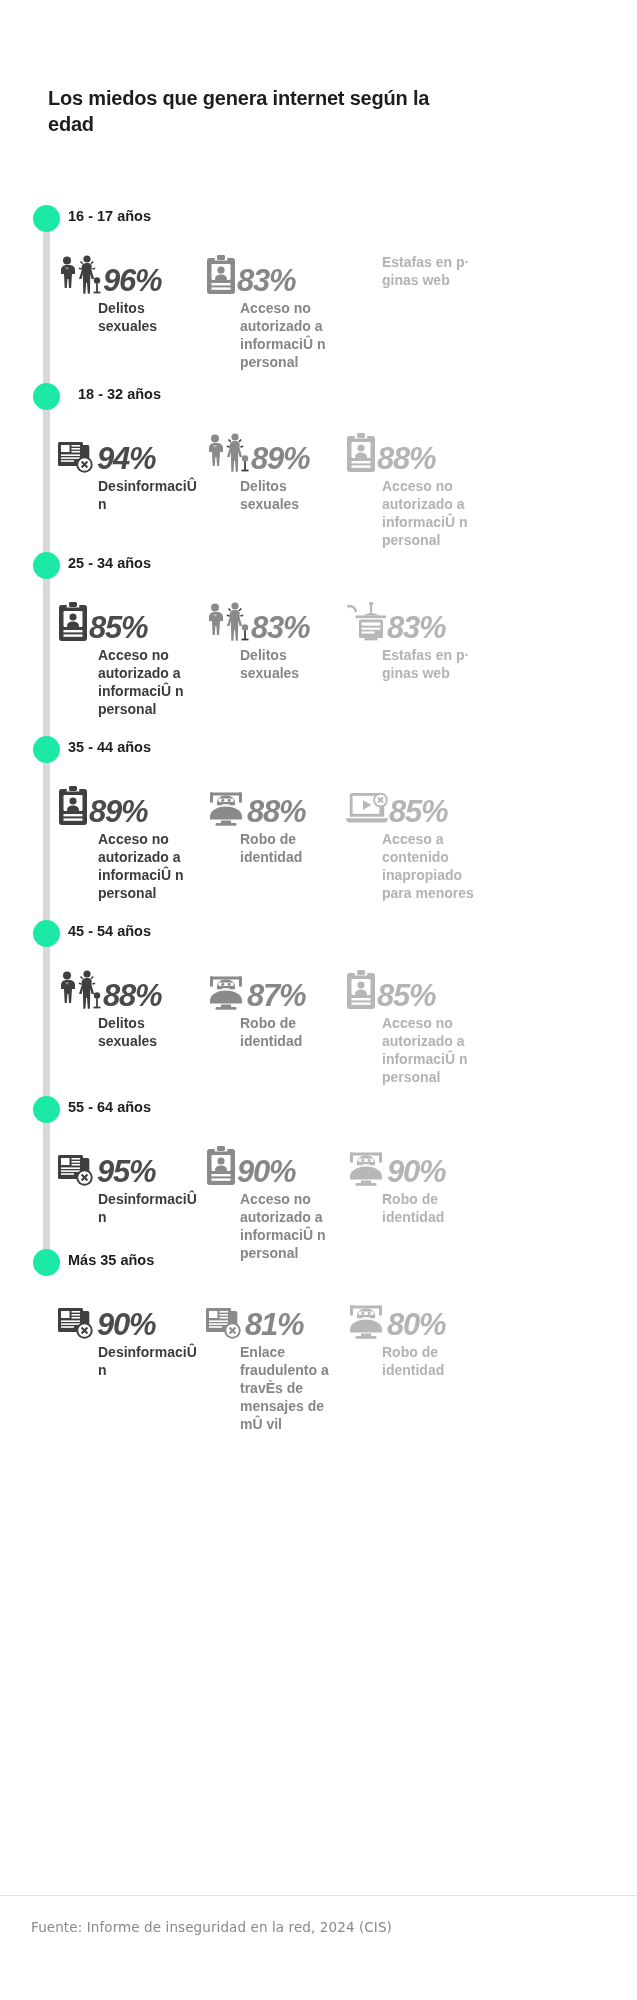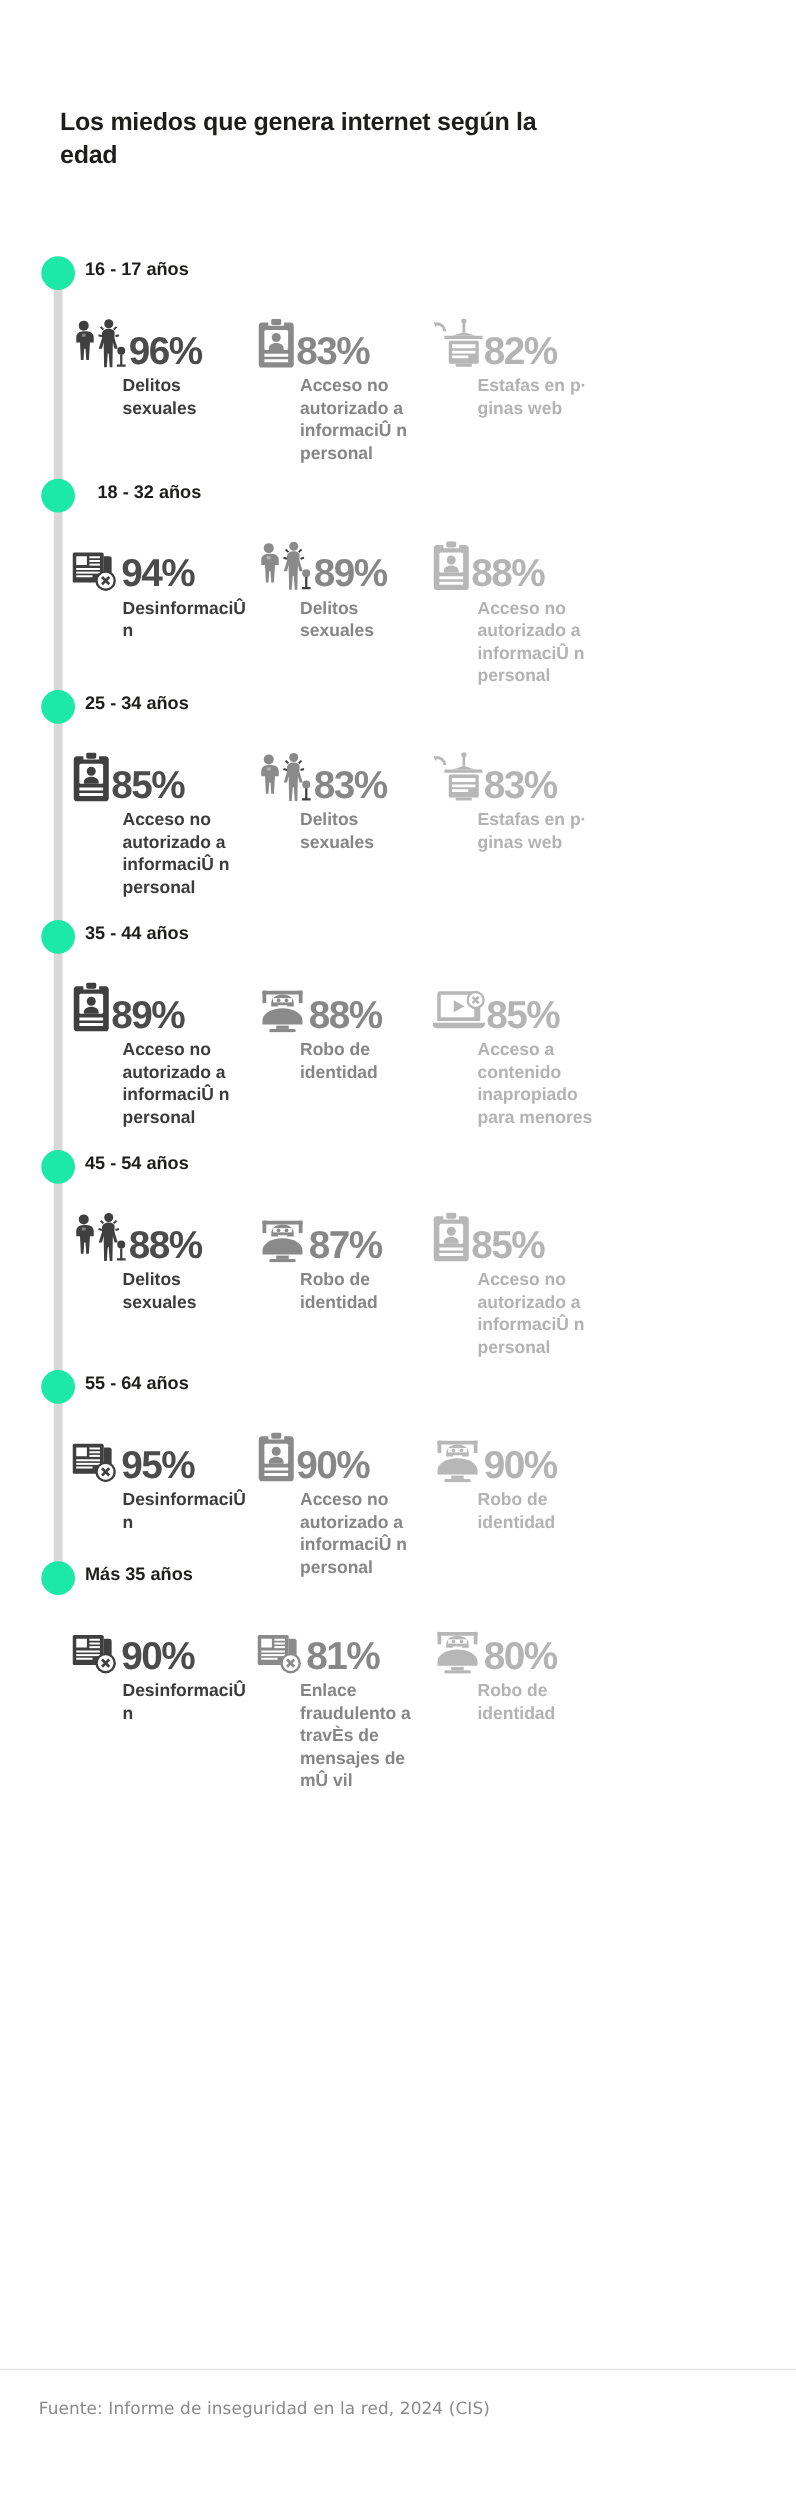--- a/index.html
+++ b/index.html
@@ -103,20 +103,21 @@
     align-items: flex-end;
     justify-content: center;
   }
 
   .pct {
     font-size: 31px;
     font-weight: bold;
     line-height: 0.95;
     letter-spacing: -1.2px;
     margin-left: 1px;
+    font-style: italic;
   }
 
   .stat-label {
     margin-top: 5px;
     font-size: 14px;
     font-weight: bold;
     line-height: 1.28;
     width: 100px;
   }
   .stat.c0 .stat-label { margin-left: 40px; }
@@ -201,38 +202,20 @@
       <path d="M15 19.4c-3.4 0-5.9 1.9-5.9 4.2V25h11.8v-1.4c0-2.3-2.5-4.2-5.9-4.2z"></path>
       <rect x="5.5" y="28" width="19" height="2.4" fill="#fff"></rect>
       <rect x="5.5" y="32.4" width="19" height="2.4" fill="#fff"></rect>
     </svg>
               </span>
               <span class="pct">83%</span>
             </div>
             <div class="stat-label">Acceso no autorizado a informaciÛ n personal</div>
           </div>
           <div class="stat c2 t2">
-            <div class="stat-top">
-              <span class="icon-wrap">
-    <svg viewBox="0 0 40 40" width="40" height="40">
-      <path d="M3 4c3.8 0 6.4 2.5 7 6" fill="none" stroke="#b7b7b7" stroke-width="2.3"></path>
-      <path d="M1 2.5l3.5 1.2L2.2 6.8z"></path>
-      <path d="M24 1.5h2.2v9H24z"></path>
-      <circle cx="25.1" cy="1.6" r="2.1"></circle>
-      <path d="M9.5 13.5h31v2.6h-31z"></path>
-      <path d="M25.1 10.5l-9 3h18z"></path>
-      <rect x="13" y="17.5" width="24" height="18.5" rx="1.5"></rect>
-      <rect x="15.6" y="20.4" width="18.8" height="3.2" fill="#fff"></rect>
-      <rect x="15.6" y="25.6" width="18.8" height="2.2" fill="#fff"></rect>
-      <rect x="15.6" y="29.4" width="13" height="2.2" fill="#fff"></rect>
-      <path d="M18.5 36h13v2.4h-13z"></path>
-    </svg>
-              </span>
-              <span class="pct">82%</span>
-            </div>
             <div class="stat-label">Estafas en p· ginas web</div>
           </div>
         </div>
       </div>
       <div class="group" style="top: 383px;">
         <div class="group-head">
           <div class="dot" style="background: rgb(28, 233, 165);"></div>
           <div class="age-label" style="left: 78px;">18 - 32 años</div>
         </div>
         <div class="stats">

